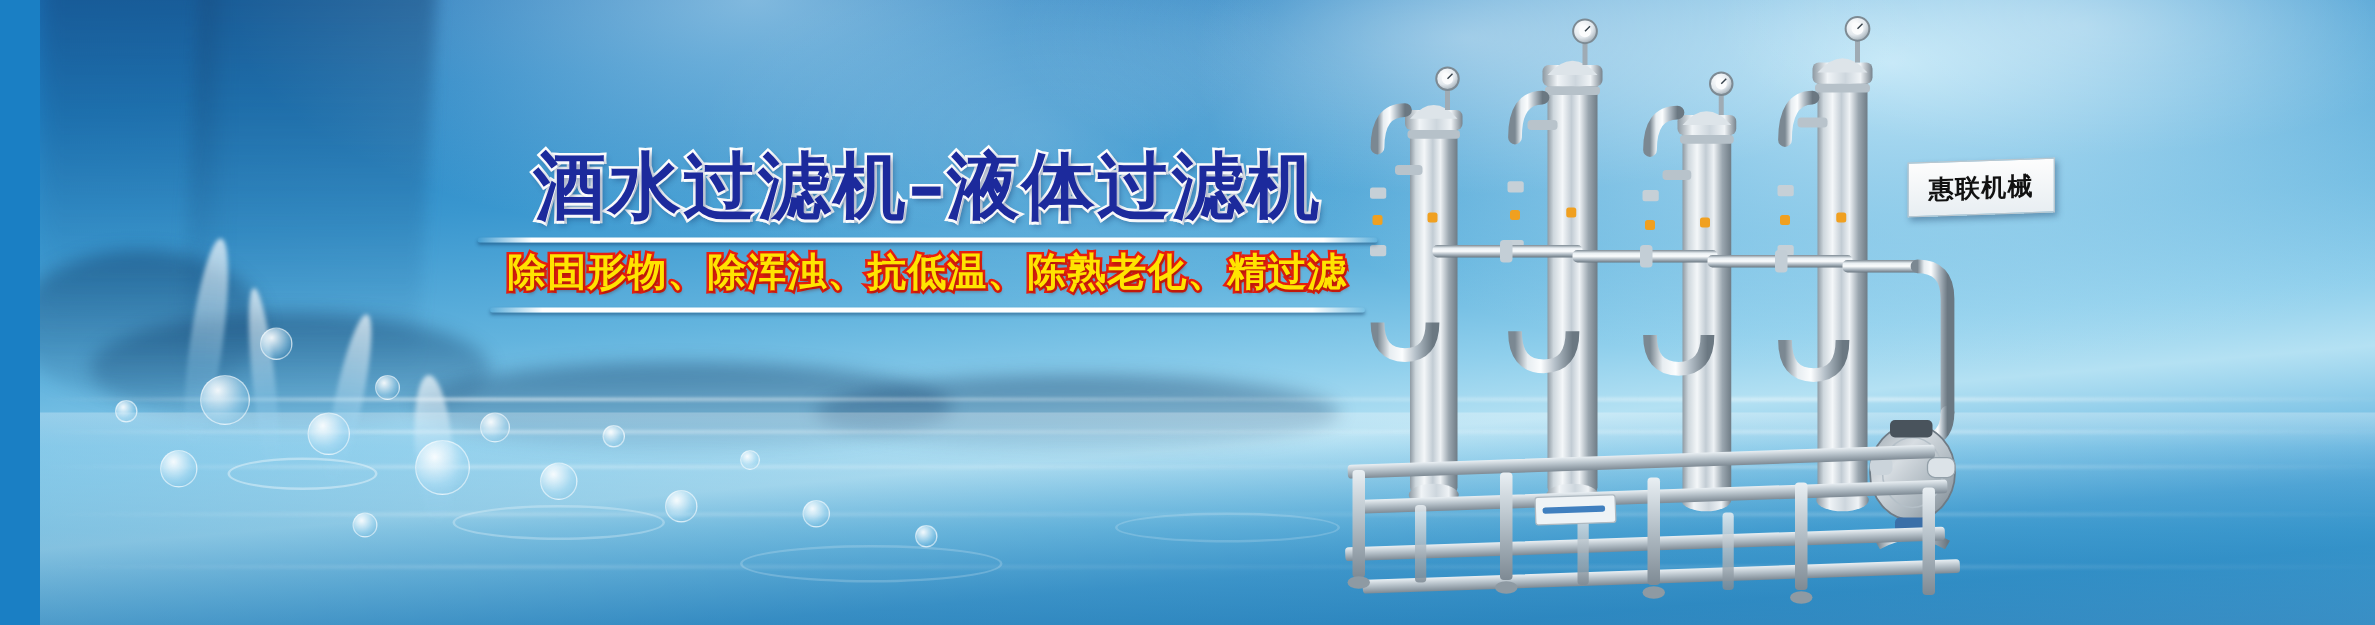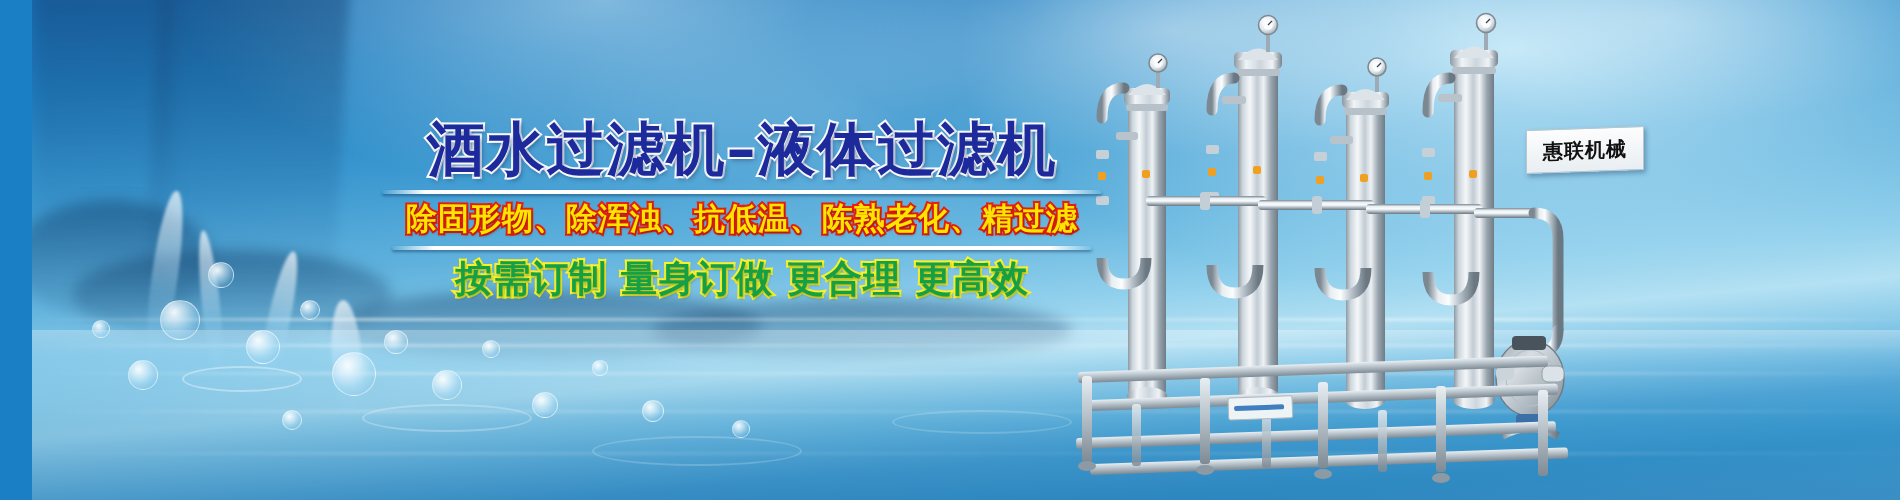--- a/index.html
+++ b/index.html
@@ -225,21 +225,20 @@
 
   <div class="copy">
     <div class="main-title">酒水过滤机–液体过滤机</div>
 
     <div class="rule"></div>
 
     <div class="sub-orange">除固形物、除浑浊、抗低温、陈熟老化、精过滤</div>
 
     <div class="rule" style="width:700px;"></div>
 
-    <div class="sub-green">按需订制 量身订做 更合理 更高效</div>
   </div>
 
   <div class="machine">
     <svg width="560" height="500" viewBox="0 0 560 500" xmlns="http://www.w3.org/2000/svg">
       <defs>
         <linearGradient id="steelV" x1="0" y1="0" x2="1" y2="0">
           <stop offset="0%" stop-color="#8e9aa3"></stop>
           <stop offset="12%" stop-color="#ced7dd"></stop>
           <stop offset="30%" stop-color="#f4f7f9"></stop>
           <stop offset="48%" stop-color="#c2ccd4"></stop>

